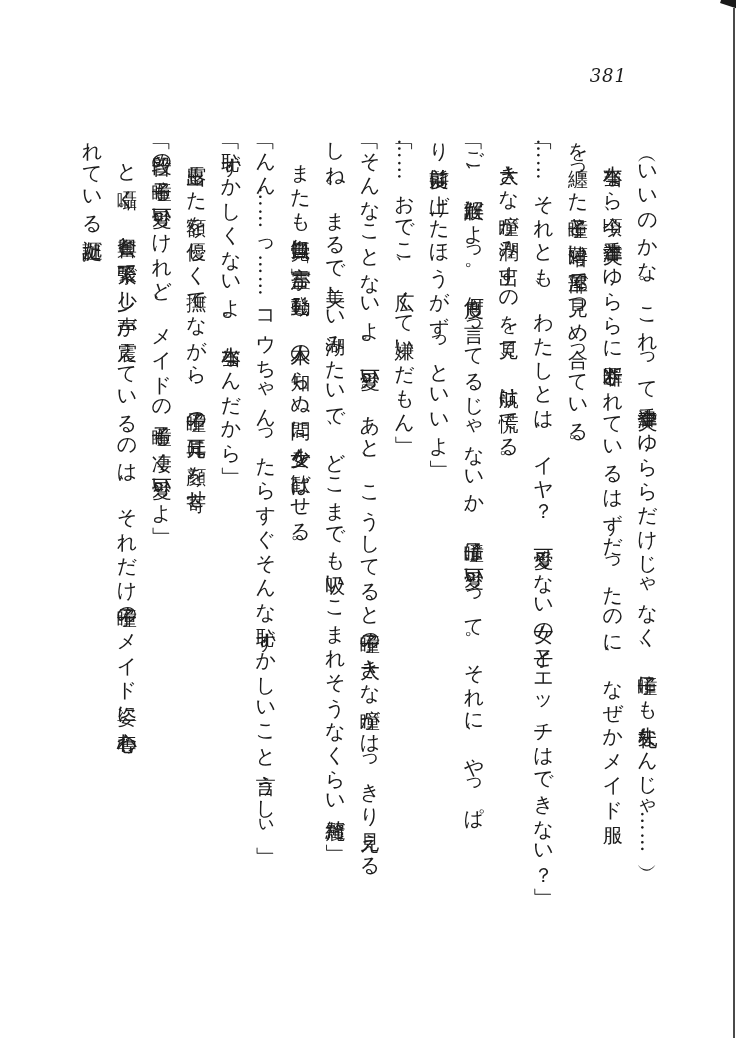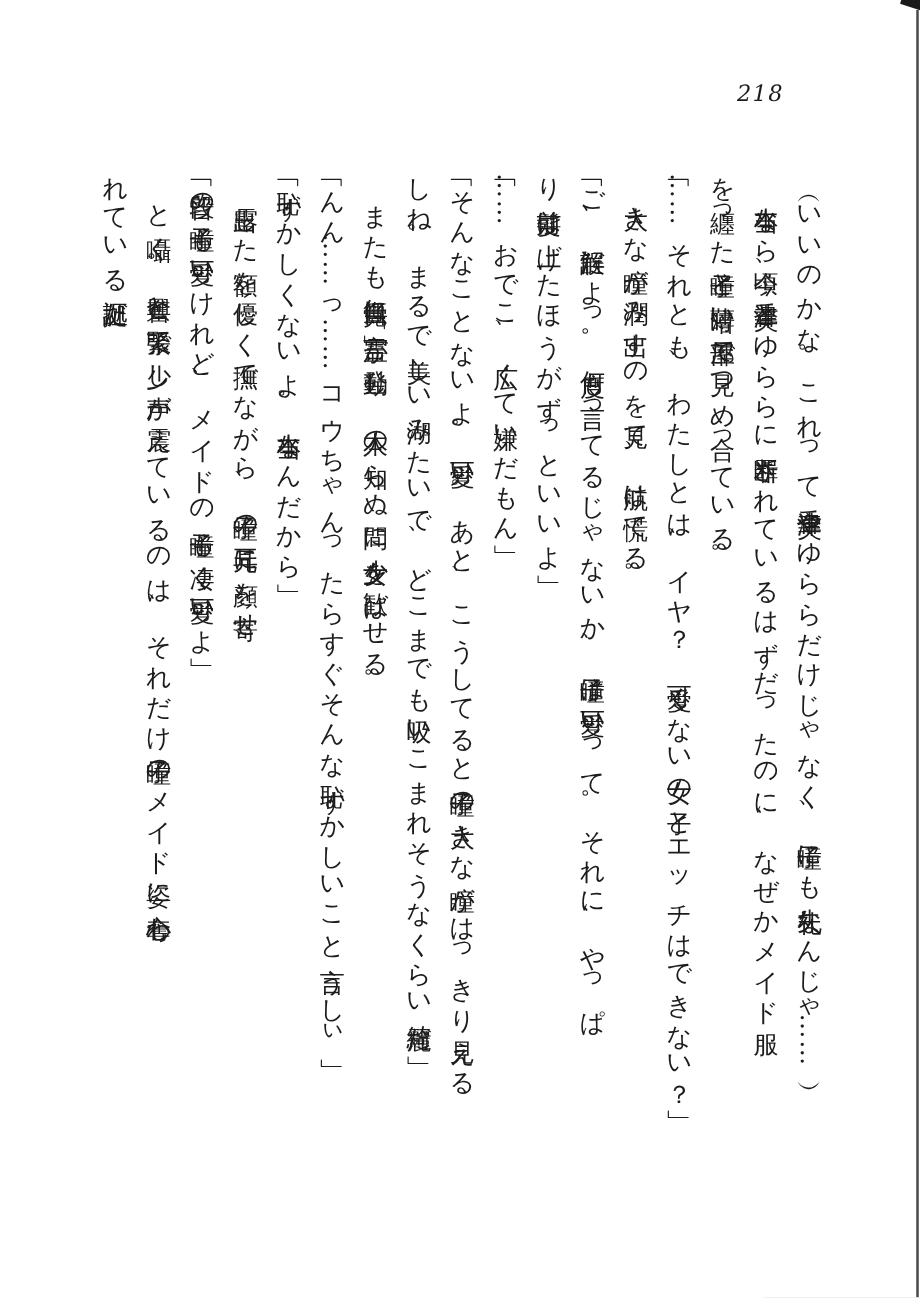--- a/index.html
+++ b/index.html
@@ -65,21 +65,21 @@
   .ind2 { text-indent: 22px; }  
 </style>
 </head>
 <body>
 
 <div class="page">
 
   <div class="corner-mark"></div>
   <div class="edge-line"></div>
 
-  <div class="page-number">218</div>
+  <div class="page-number">381</div>
 
   <div class="text-block">
       <div class="tcol ind2">（いいのかな。これって香津美やゆららだけじゃなく、瞳子にも失礼なんじゃ……）</div>
       <div class="tcol ind2">本当なら今頃、香津美とゆららに断罪されているはずだったのに、なぜかメイド服</div>
       <div class="tcol ind0">を纏った瞳子と薄暗い部屋で見つめ合っている。</div>
       <div class="tcol ind1">「……それとも、わたしとは、イヤ？　可愛くない女の子とエッチはできない？」</div>
       <div class="tcol ind2">大きな瞳が潤み出すのを見て、航は慌てる。</div>
       <div class="tcol ind1">「ご、誤解だよっ。何度も言ってるじゃないか、瞳子は可愛いって。それに、やっぱ</div>
       <div class="tcol ind0">り前髪は上げたほうがずっといいよ」</div>
       <div class="tcol ind1">「……おでこ、広くて嫌いだもん」</div>

